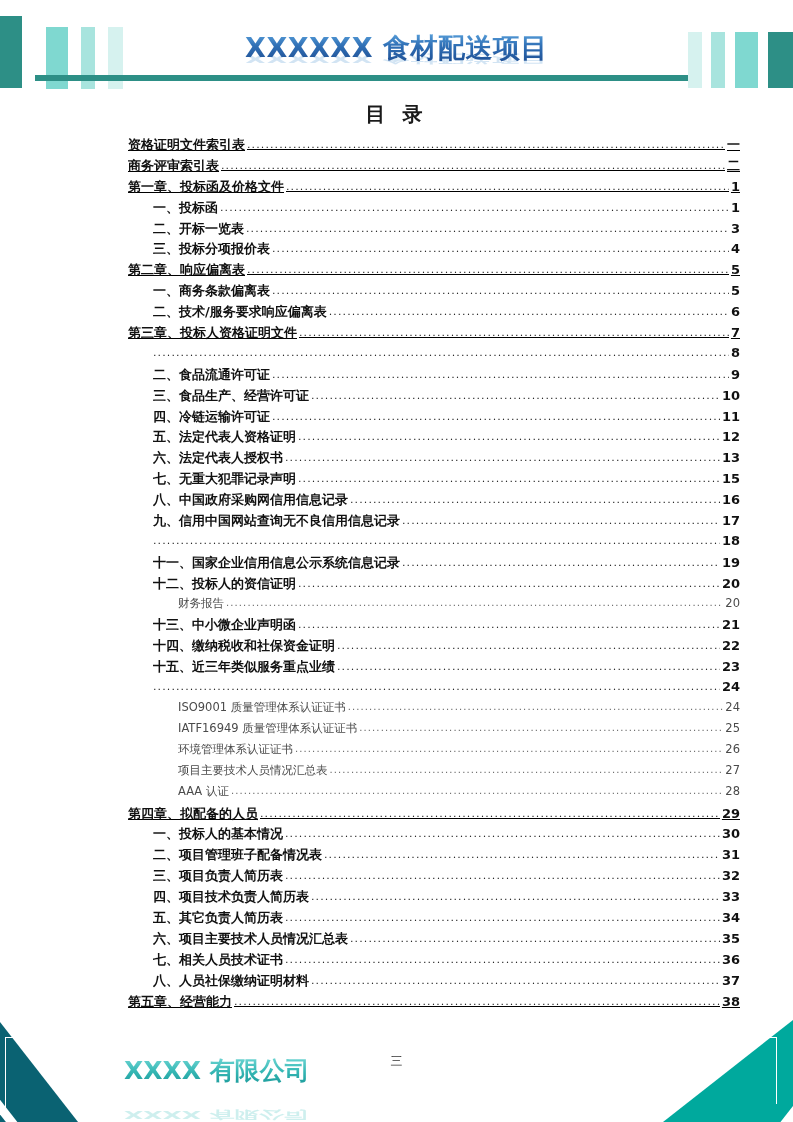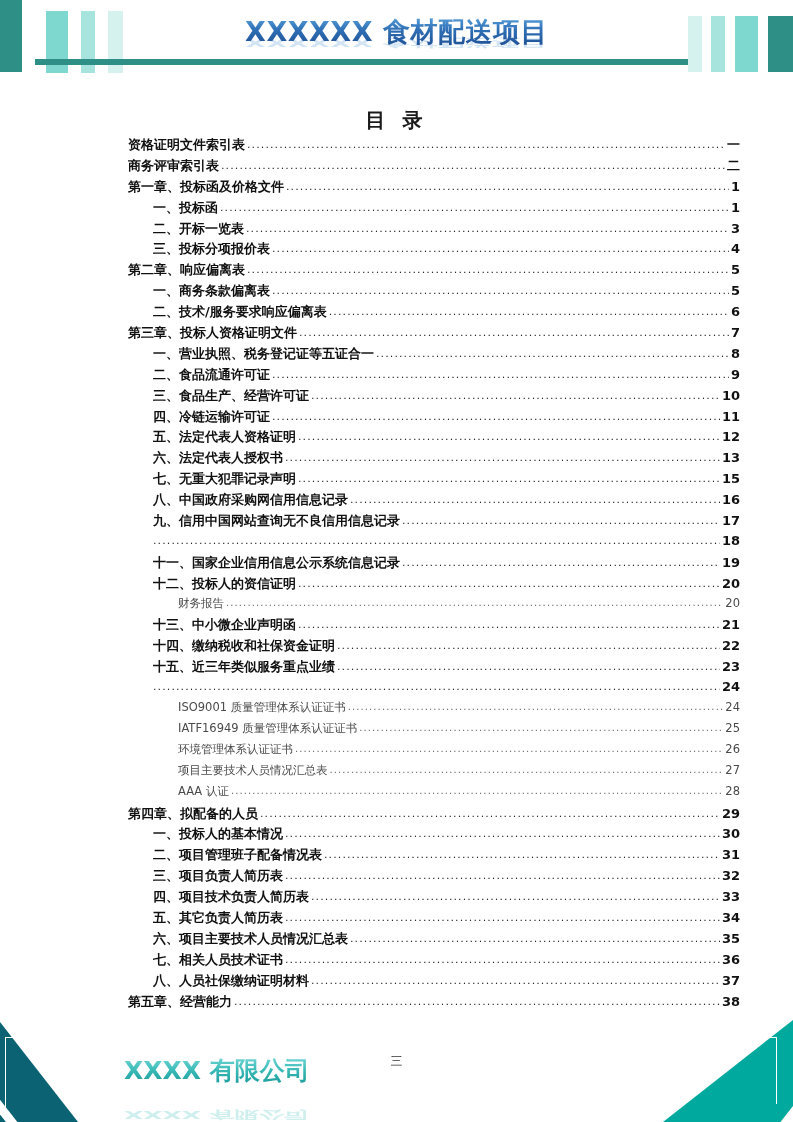--- a/index.html
+++ b/index.html
@@ -11,21 +11,21 @@
     width: 793px;
     height: 1122px;
     position: relative;
     overflow: hidden;
     font-family: "DejaVu Sans", "Liberation Sans", sans-serif;
   }
 
   
   .header {
     position: absolute;
-    top: 0; left: 0;
+    top: 16px; left: 0;
     width: 793px;
     height: 80px;
   }
   .hdr-bar-left  { position: absolute; left: 0;   top: 0;  width: 22px; height: 72px; background: #2d8f86; }
   .hdr-bar-right { position: absolute; right: 0;  top: 16px; width: 25px; height: 56px; background: #2d8f86; }
 
   .hdr-stripe { position: absolute; }
   .hs-l1 { left: 35px; top: 11px; width: 11px; height: 62px; background: #ffffff; }
   .hs-l2 { left: 46px; top: 11px; width: 22px; height: 62px; background: #7fd8d0; }
   .hs-l3 { left: 68px; top: 11px; width: 13px; height: 62px; background: #ffffff; }
@@ -78,21 +78,21 @@
     transform-origin: top center;
     opacity: 0.45;
     line-height: 1.15;
     z-index: 2;
     pointer-events: none;
   }
 
   
   .page-heading {
     position: absolute;
-    top: 107px;
+    top: 101px;
     left: 0; right: 0;
     text-align: center;
     font-family: "DejaVu Sans", "Liberation Sans", sans-serif;
     font-size: 20px;
     font-weight: 700;
     color: #1a1a1a;
     letter-spacing: 5px;
   }
 
   .toc {
@@ -126,21 +126,21 @@
     color: #2a2a2a;
     white-space: nowrap;
   }
   .toc-page {
     flex: 0 0 auto;
     padding-left: 2px;
     text-align: right;
   }
 
   
-  .lvl1 { margin-left: 0; }
+  .lvl1 { margin-left: 0; text-decoration: underline; }
   .lvl1 .toc-title, .lvl1 .toc-page {
     font-size: 13px;
     font-weight: 700;
     color: #111111;
   }
   
   .lvl2 { margin-left: 25px; width: 587px; }
   .lvl2 .toc-title, .lvl2 .toc-page {
     font-size: 13px;
     font-weight: 700;
@@ -339,21 +339,20 @@
       <span class="toc-title">二、技术/服务要求响应偏离表</span>
       <span class="toc-dots">...........................................................................................................................................</span>
       <span class="toc-page">6</span>
     </div>
     <div class="toc-row lvl1">
       <span class="toc-title">第三章、投标人资格证明文件</span>
       <span class="toc-dots">...........................................................................................................................................</span>
       <span class="toc-page">7</span>
     </div>
     <div class="toc-row lvl2">
-      <span class="toc-title">一、营业执照、税务登记证等五证合一</span>
       <span class="toc-dots">...........................................................................................................................................</span>
       <span class="toc-page">8</span>
     </div>
     <div class="toc-row lvl2">
       <span class="toc-title">二、食品流通许可证</span>
       <span class="toc-dots">...........................................................................................................................................</span>
       <span class="toc-page">9</span>
     </div>
     <div class="toc-row lvl2">
       <span class="toc-title">三、食品生产、经营许可证</span>

